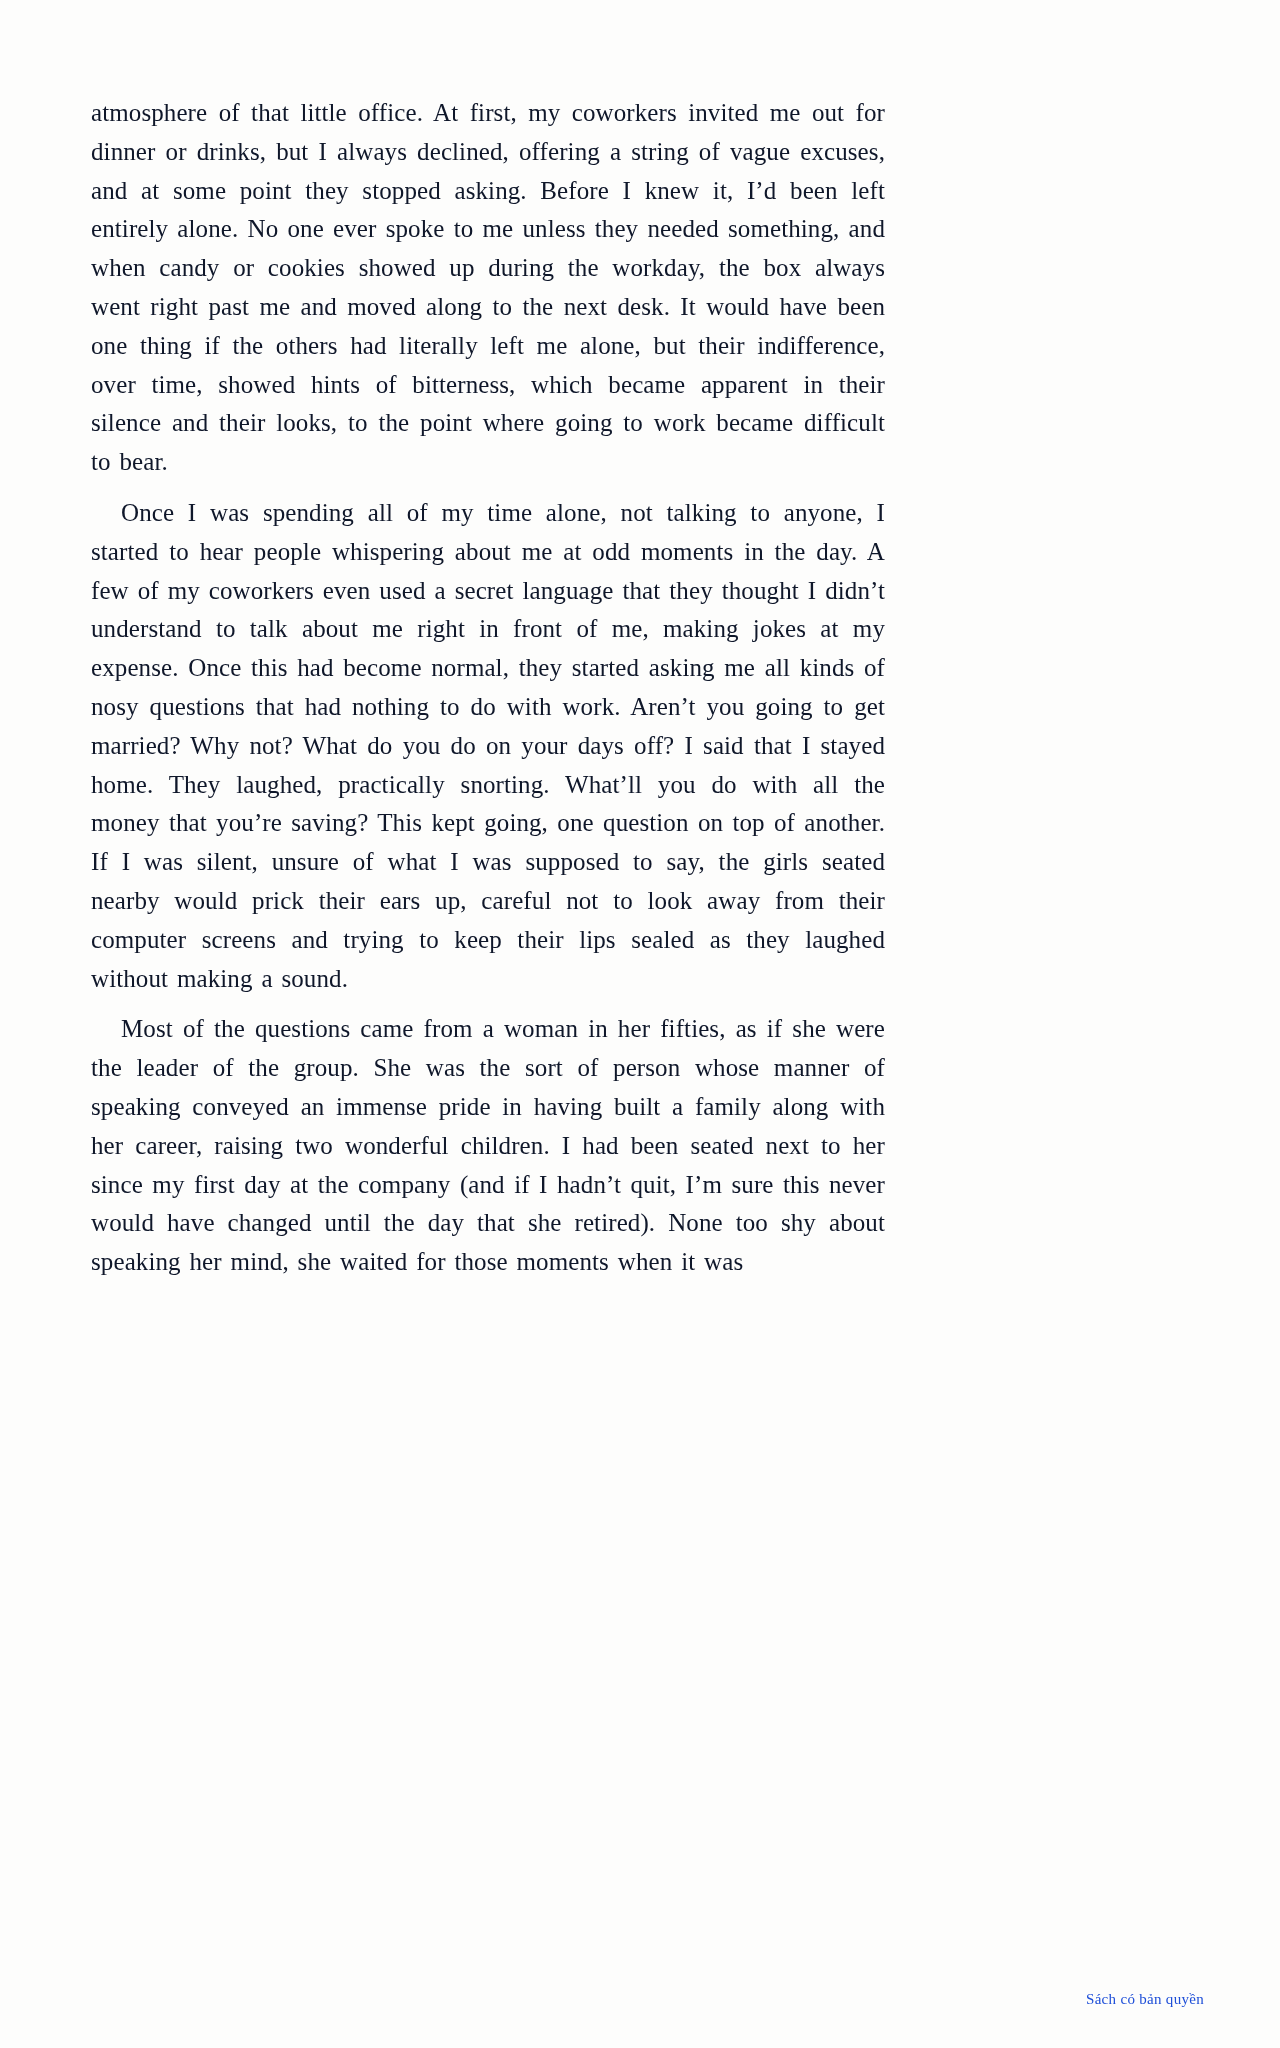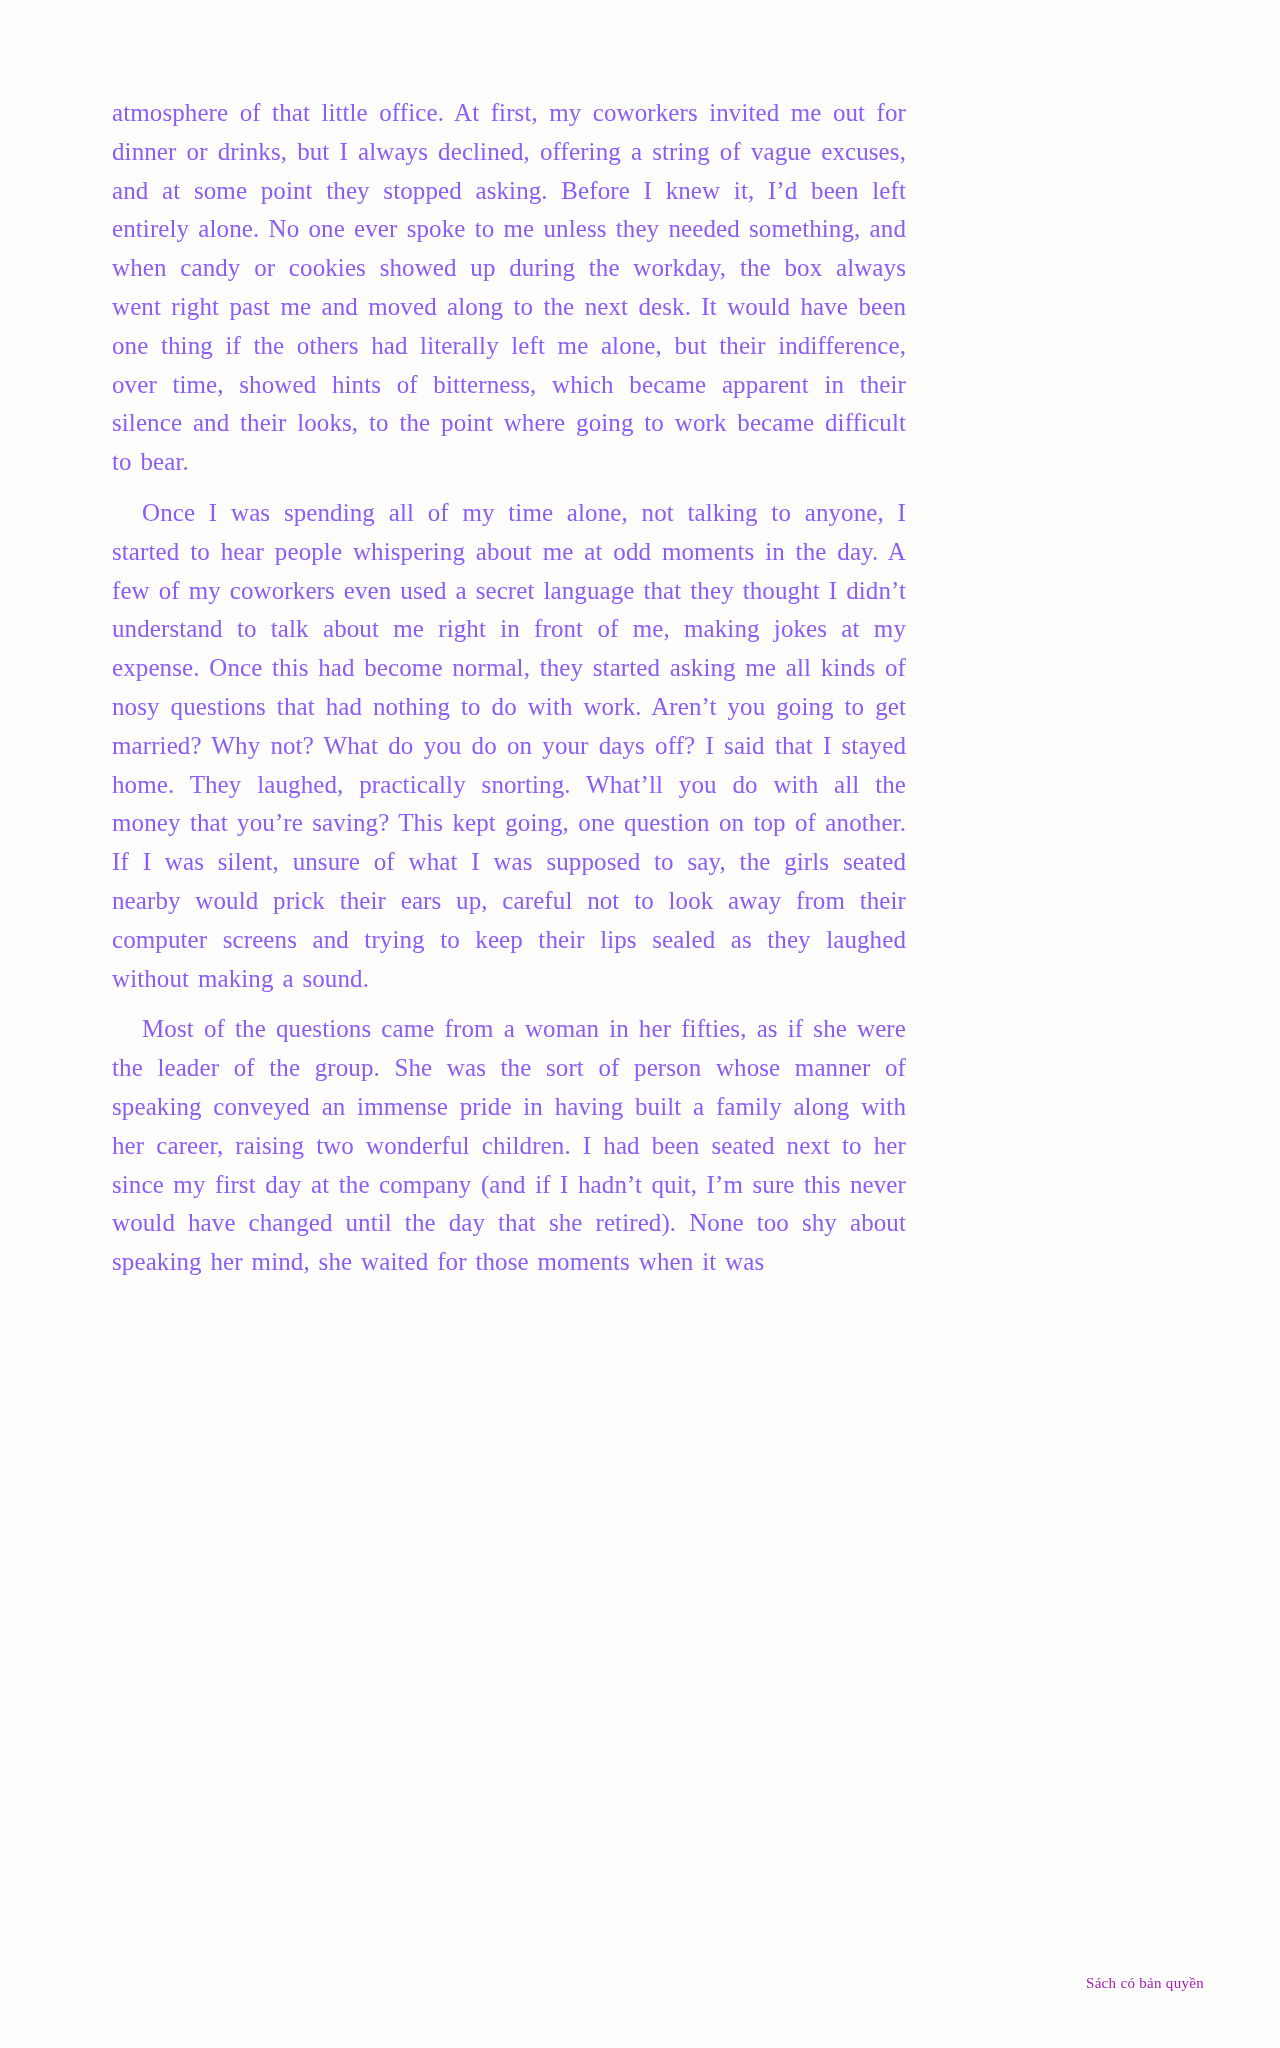--- a/index.html
+++ b/index.html
@@ -13,46 +13,46 @@
     overflow: hidden;
     background: #fdfdfc;
   }
   .page {
     position: absolute;
     inset: 0;
     background: #fdfdfc;
   }
   .text-block {
     position: absolute;
-    left: 112px;
+    left: 91px;
     top: 94px;
     width: 794px;
     font-family: "Liberation Serif", "DejaVu Serif", serif;
     font-size: 25px;
     line-height: 38.8px;
-    color: #8b5cf6;
+    color: #0f172a;
     text-align: justify;
     word-spacing: 2.5px;
     letter-spacing: 0.1px;
   }
   .text-block p {
     margin: 0;
     padding: 0;
   }
   .text-block p.indented {
     text-indent: 30px;
     margin-top: 12px;
   }
   .watermark {
     position: absolute;
     right: 76px;
-    bottom: 56px;
+    bottom: 40px;
     font-family: "Liberation Serif", "DejaVu Serif", serif;
     font-size: 15px;
-    color: #a21caf;
+    color: #1d4ed8;
     letter-spacing: 0.3px;
   }
 </style>
 </head>
 <body>
 
 <div class="page">
   <div class="text-block">
     <p>atmosphere of that little office. At first, my coworkers invited me out for dinner or drinks, but I always declined, offering a string of vague excuses, and at some point they stopped asking. Before I knew it, I’d been left entirely alone. No one ever spoke to me unless they needed something, and when candy or cookies showed up during the workday, the box always went right past me and moved along to the next desk. It would have been one thing if the others had literally left me alone, but their indifference, over time, showed hints of bitterness, which became apparent in their silence and their looks, to the point where going to work became difficult to bear.</p>
     <p class="indented">Once I was spending all of my time alone, not talking to anyone, I started to hear people whispering about me at odd moments in the day. A few of my coworkers even used a secret language that they thought I didn’t understand to talk about me right in front of me, making jokes at my expense. Once this had become normal, they started asking me all kinds of nosy questions that had nothing to do with work. Aren’t you going to get married? Why not? What do you do on your days off? I said that I stayed home. They laughed, practically snorting. What’ll you do with all the money that you’re saving? This kept going, one question on top of another. If I was silent, unsure of what I was supposed to say, the girls seated nearby would prick their ears up, careful not to look away from their computer screens and trying to keep their lips sealed as they laughed without making a sound.</p>

